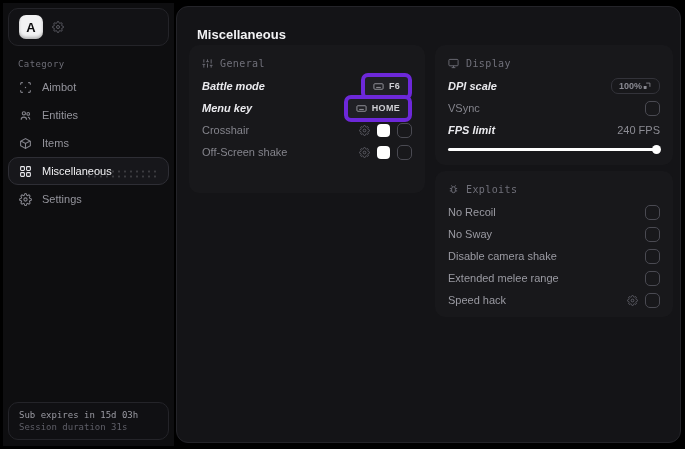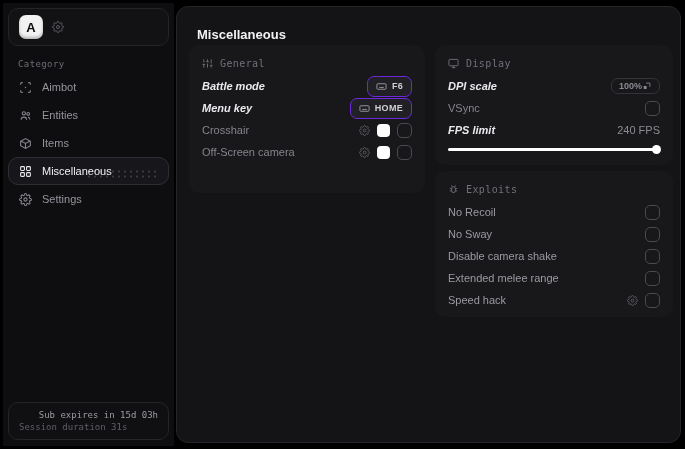--- a/index.html
+++ b/index.html
@@ -35,21 +35,21 @@
   .nav-item.active { background:#17171b; border-color:#2e2e35; color:#f0f0f2; }
   .nav-item.active .nicon { color:#e8e8ec; }
   .nav-item.active::after { content:""; position:absolute; right:10px; bottom:4px;
               width:72px; height:11px;
               background-image:radial-gradient(circle, rgba(255,255,255,.16) 1px, transparent 1.2px);
               background-size:6px 5px; }
 
   .footer-card { position:absolute; left:5px; right:5px; bottom:6px; height:38px;
                  border:1px solid #242429; border-radius:10px; background:#101013;
                  padding:6px 10px; display:flex; flex-direction:column; justify-content:center; gap:2px; }
-  .footer-line1 { color:#9a9aa2; font-size:9px;text-align:right; }
+  .footer-line1 { color:#9a9aa2; font-size:9px; }
   .footer-line2 { color:#5f5f68; font-size:9px; }
 
   
   .main { position:absolute; left:176px; top:6px; width:505px; height:437px;
           background:#141417; border:1px solid #242429; border-radius:12px; }
   .page-title { position:absolute; left:20px; top:20px; color:#f2f2f4;
                 font-size:13px; font-weight:700; }
 
   .card { position:absolute; background:#18181b; border-radius:10px;
           padding:11px 13px; }
@@ -61,21 +61,21 @@
                font-size:10px; letter-spacing:.4px; height:14px; margin-bottom:5px; }
   .card-head .hicon { display:flex; color:#70707a; }
 
   .row { height:22px; display:flex; align-items:center; justify-content:space-between; }
   .row-label-strong { color:#eaeaee; font-size:11px; font-weight:600;font-style:italic; }
   .row-label-dim    { color:#84848c; font-size:11px; }
   .row-label-mid    { color:#9a9aa2; font-size:11px; }
   .row-controls { display:flex; align-items:center; gap:7px; }
 
   .keybadge { display:inline-flex; align-items:center; gap:5px; background:#202025;
-              border:1px solid #6d28d9; border-radius:7px; padding:4px 8px;
+              border:4px solid #6d28d9; border-radius:7px; padding:4px 8px;
               color:#cfcfd4; font-size:9px; font-weight:700; letter-spacing:.3px;
               cursor:pointer; }
   .keybadge .kicon { display:flex; color:#9a9aa2; }
 
   .dpi-badge { display:inline-flex; align-items:flex-start; background:transparent;
                border:1px solid #33333a; border-radius:7px; padding:2px 7px;
                color:#8a8a92; font-size:9px; font-weight:700; cursor:pointer; }
 
   .checkbox { width:15px; height:15px; border:1.5px solid #4a4a52; border-radius:5px;
               background:transparent; cursor:pointer; flex:none; }
@@ -227,21 +227,21 @@
                 <circle cx="12" cy="12" r="3"></circle>
                 <path d="M19.4 15a1.65 1.65 0 0 0 .33 1.82l.06.06a2 2 0 0 1-2.83 2.83l-.06-.06a1.65 1.65 0 0 0-1.82-.33 1.65 1.65 0 0 0-1 1.51V21a2 2 0 0 1-4 0v-.09A1.65 1.65 0 0 0 9 19.4a1.65 1.65 0 0 0-1.82.33l-.06.06a2 2 0 0 1-2.83-2.83l.06-.06a1.65 1.65 0 0 0 .33-1.82 1.65 1.65 0 0 0-1.51-1H3a2 2 0 0 1 0-4h.09A1.65 1.65 0 0 0 4.6 9a1.65 1.65 0 0 0-.33-1.82l-.06-.06a2 2 0 0 1 2.83-2.83l.06.06a1.65 1.65 0 0 0 1.82.33H9a1.65 1.65 0 0 0 1-1.51V3a2 2 0 0 1 4 0v.09a1.65 1.65 0 0 0 1 1.51 1.65 1.65 0 0 0 1.82-.33l.06-.06a2 2 0 0 1 2.83 2.83l-.06.06a1.65 1.65 0 0 0-.33 1.82V9a1.65 1.65 0 0 0 1.51 1H21a2 2 0 0 1 0 4h-.09a1.65 1.65 0 0 0-1.51 1z"></path>
               </svg>
           </span>
           <span class="swatch"></span>
           <span class="checkbox"></span>
         </span>
       </div>
 
       <div class="row">
-        <span class="row-label-dim">Off-Screen camera</span>
+        <span class="row-label-dim">Off-Screen shake</span>
         <span class="row-controls">
           <span class="gear-mini">
             <svg width="11" height="11" viewBox="0 0 24 24" fill="none" stroke="currentColor" stroke-width="2">
                 <circle cx="12" cy="12" r="3"></circle>
                 <path d="M19.4 15a1.65 1.65 0 0 0 .33 1.82l.06.06a2 2 0 0 1-2.83 2.83l-.06-.06a1.65 1.65 0 0 0-1.82-.33 1.65 1.65 0 0 0-1 1.51V21a2 2 0 0 1-4 0v-.09A1.65 1.65 0 0 0 9 19.4a1.65 1.65 0 0 0-1.82.33l-.06.06a2 2 0 0 1-2.83-2.83l.06-.06a1.65 1.65 0 0 0 .33-1.82 1.65 1.65 0 0 0-1.51-1H3a2 2 0 0 1 0-4h.09A1.65 1.65 0 0 0 4.6 9a1.65 1.65 0 0 0-.33-1.82l-.06-.06a2 2 0 0 1 2.83-2.83l.06.06a1.65 1.65 0 0 0 1.82.33H9a1.65 1.65 0 0 0 1-1.51V3a2 2 0 0 1 4 0v.09a1.65 1.65 0 0 0 1 1.51 1.65 1.65 0 0 0 1.82-.33l.06-.06a2 2 0 0 1 2.83 2.83l-.06.06a1.65 1.65 0 0 0-.33 1.82V9a1.65 1.65 0 0 0 1.51 1H21a2 2 0 0 1 0 4h-.09a1.65 1.65 0 0 0-1.51 1z"></path>
               </svg>
           </span>
           <span class="swatch"></span>
           <span class="checkbox"></span>
         </span>

